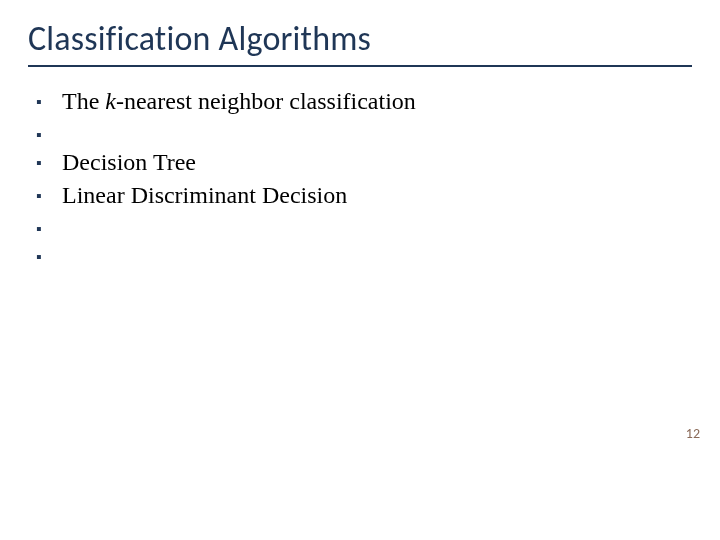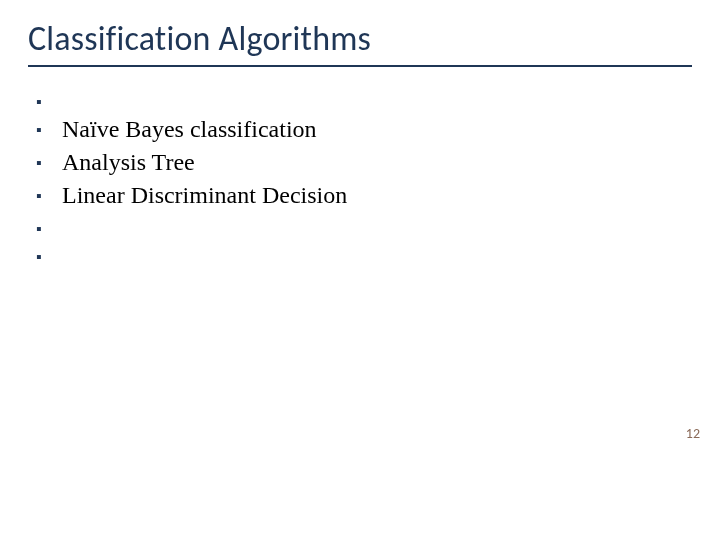--- a/index.html
+++ b/index.html
@@ -72,31 +72,31 @@
 </head>
 <body>
 
 <div class="slide">
   <h1 class="title">Classification Algorithms</h1>
   <hr class="rule">
 
   <ul class="bullets">
     <li>
       <span class="bullet-marker">▪</span>
+      <span class="bullet-text">
+        <span>The </span><span class="italic-var">k</span><span>-nearest neighbor classification</span>
+      </span>
+    </li>
+    <li>
+      <span class="bullet-marker">▪</span>
     </li>
     <li>
       <span class="bullet-marker">▪</span>
       <span class="bullet-text">
-        <span>Naïve Bayes classification</span><span class="italic-var"></span><span></span>
-      </span>
-    </li>
-    <li>
-      <span class="bullet-marker">▪</span>
-      <span class="bullet-text">
-        <span>Analysis Tree</span><span class="italic-var"></span><span></span>
+        <span>Decision Tree</span><span class="italic-var"></span><span></span>
       </span>
     </li>
     <li>
       <span class="bullet-marker">▪</span>
       <span class="bullet-text">
         <span>Linear Discriminant Decision</span><span class="italic-var"></span><span></span>
       </span>
     </li>
     <li>
       <span class="bullet-marker">▪</span>

